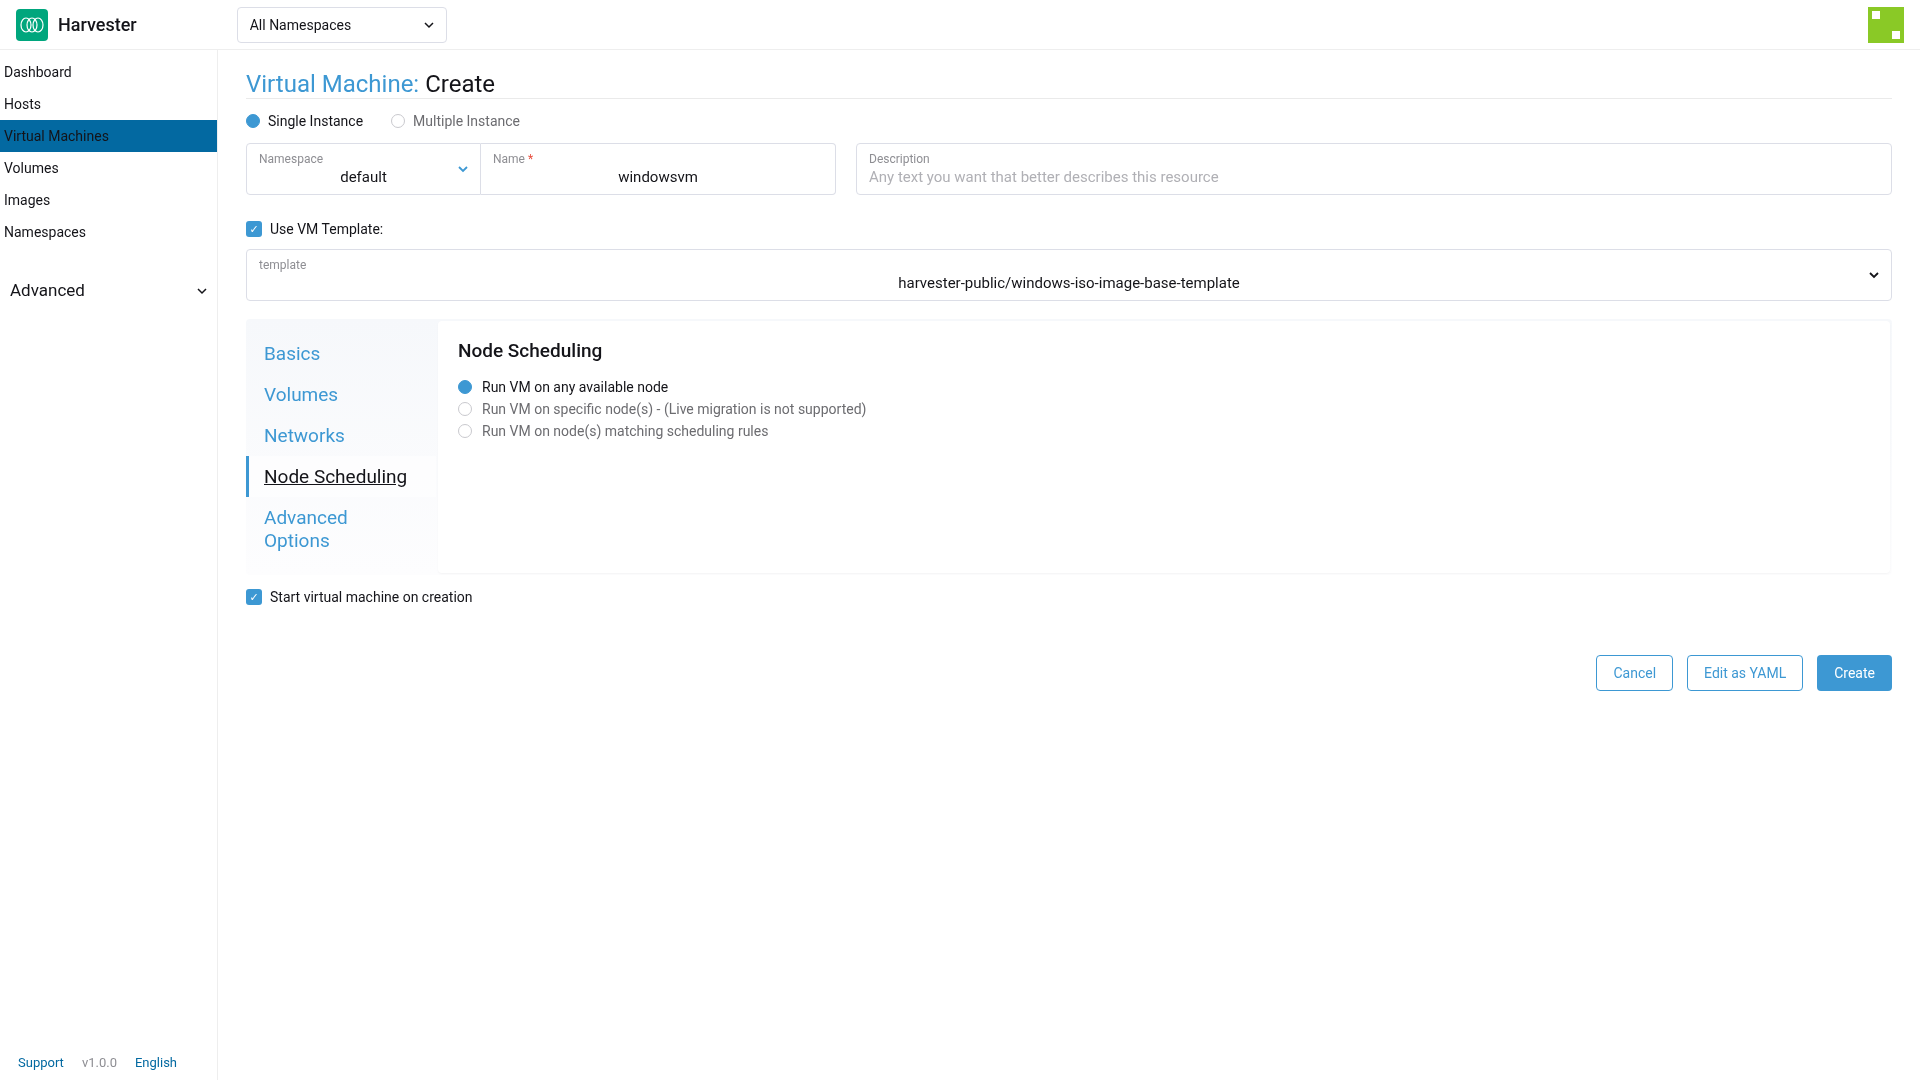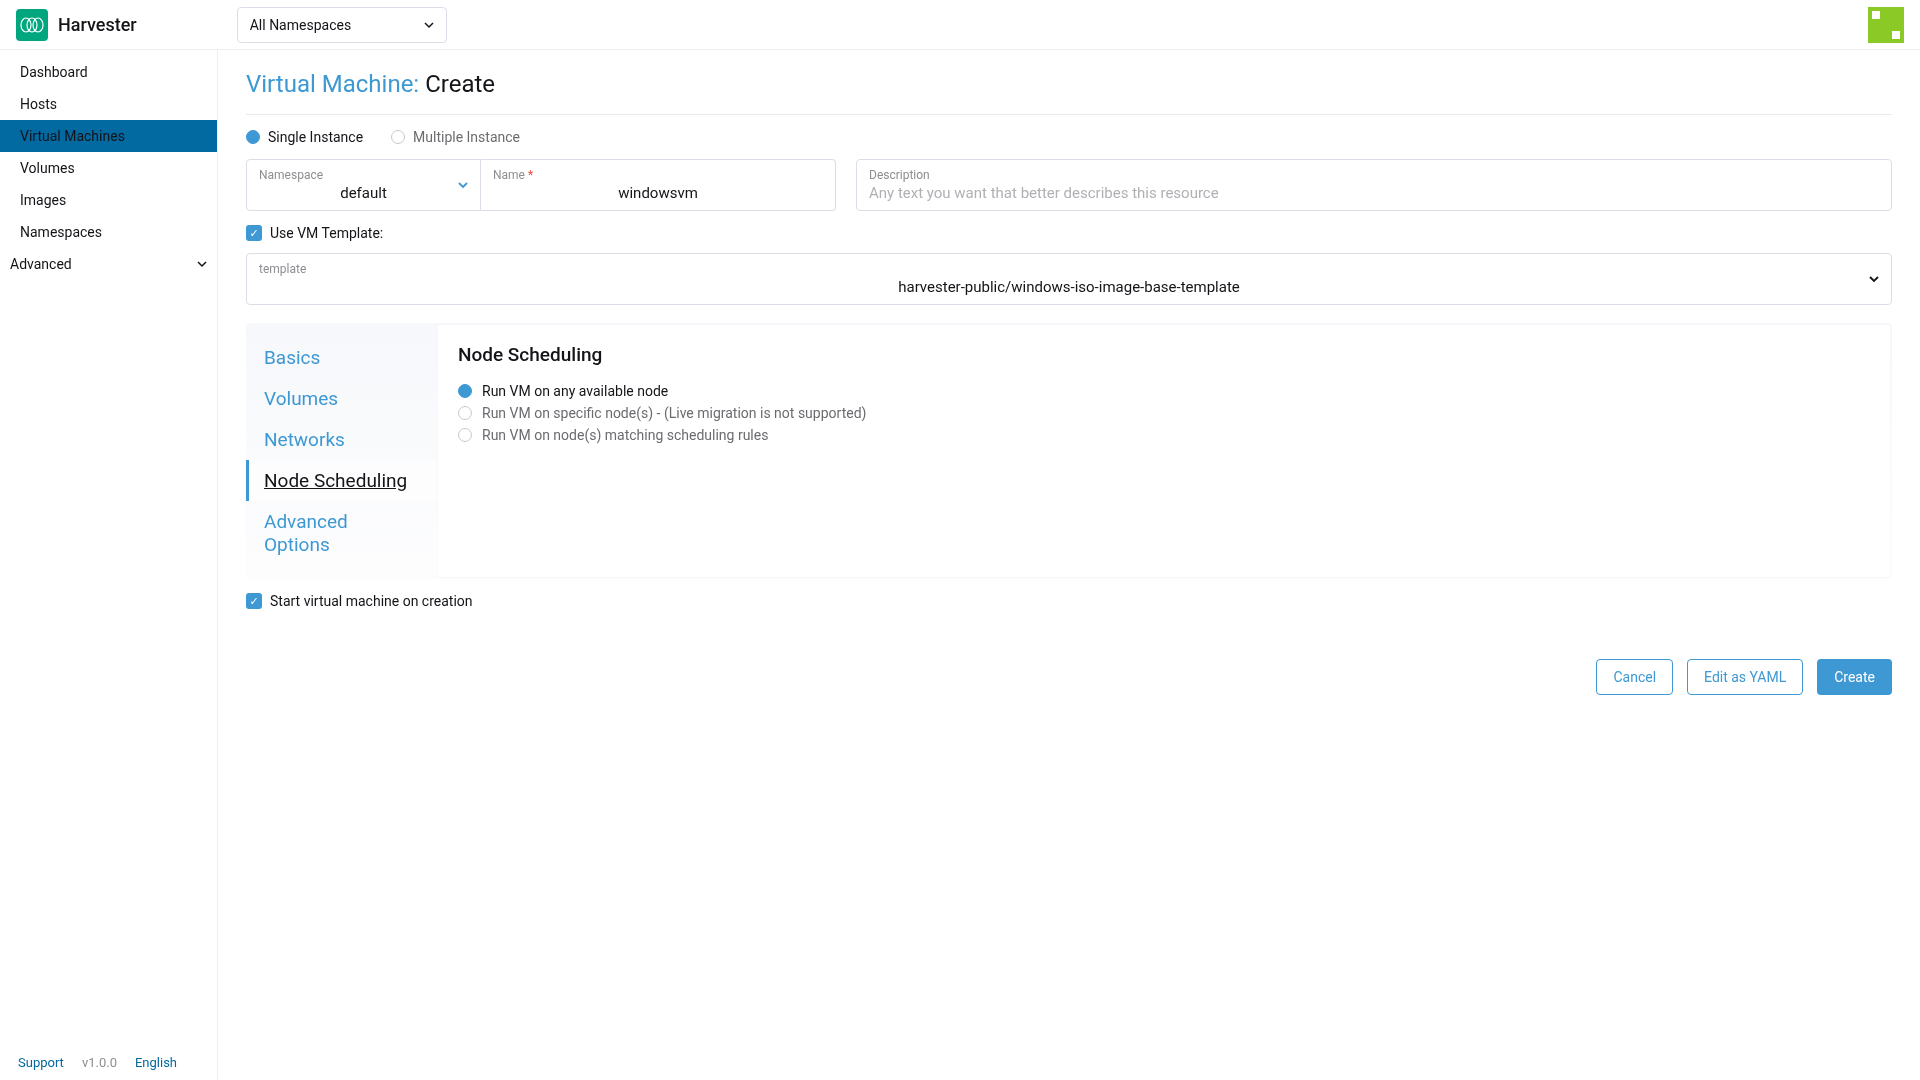--- a/index.html
+++ b/index.html
@@ -12,36 +12,36 @@
 .ns-select { display: flex; align-items: center; justify-content: space-between; width: 210px; height: 36px; border: 1px solid #dcdee7; border-radius: 4px; padding: 0 12px; color: #141419; cursor: pointer; }
 .ns-select .chev { color: #141419; }
 .header-spacer { flex: 1; }
 .avatar { width: 36px; height: 36px; background: #8ac926; position: relative; }
 .avatar::before, .avatar::after { content: ""; position: absolute; background: #fff; }
 .avatar::before { width: 8px; height: 8px; top: 4px; left: 4px; }
 .avatar::after { width: 8px; height: 8px; bottom: 4px; right: 4px; }
 .body { display: flex; flex: 1; min-height: 0; }
 .sidebar { width: 218px; border-right: 1px solid #eee; display: flex; flex-direction: column; }
 .nav { flex: 1; padding-top: 6px; }
-.nav-item { display: flex; align-items: center; justify-content: space-between; padding: 8px 20px; font-size: 14px; color: #141419; cursor: pointer; }
+.nav-item { display: flex; align-items: center; justify-content: space-between; padding: 8px 4px; font-size: 14px; color: #141419; cursor: pointer; }
 .nav-item.active { background: #0369a1; }
-.nav-group { display: flex; align-items: flex-end; justify-content: space-between; padding: 8px 10px 8px 10px; font-size: 14px; color: #141419; cursor: pointer; }
+.nav-group { display: flex; align-items: flex-end; justify-content: space-between; padding: 8px 10px 8px 10px; font-size: 17px; color: #141419; cursor: pointer; margin-top: 24px; }
 .sidebar-footer { display: flex; align-items: center; gap: 18px; padding: 10px 18px; font-size: 13px; }
 .link { color: #0369a1; cursor: pointer; }
 .muted { color: #8e8e93; }
 .main { flex: 1; padding: 20px 28px; overflow: auto; }
-.page-title { font-size: 24px; font-weight: 400; margin-bottom: 16px; }
+.page-title { font-size: 24px; font-weight: 400; margin-bottom: 0; }
 .page-title .prefix { color: #3d98d3; }
 .hr { height: 1px; background: #eaeaea; margin-bottom: 14px; }
 .radio-row { display: flex; gap: 28px; margin-bottom: 14px; }
 .radio-opt { display: flex; align-items: center; gap: 8px; cursor: pointer; color: #6c6c70; }
 .radio-opt.selected { color: #141419; }
 .radio-dot { width: 14px; height: 14px; border-radius: 50%; border: 1px solid #c9c9ce; display: inline-block; position: relative; }
 .radio-opt.selected .radio-dot { border-color: #3d98d3; background: #3d98d3; }
-.form-row { display: flex; gap: 20px; margin-bottom: 14px; }
+.form-row { display: flex; gap: 20px; margin-bottom: 26px; }
 .field { border: 1px solid #dcdee7; border-radius: 4px; padding: 8px 12px; position: relative; background: #fff; }
 .field .label { font-size: 12px; color: #8e8e93; margin-bottom: 2px; }
 .field .label .req { color: #e74c3c; }
 .field .value { font-size: 15px; color: #141419; text-align: center; }
 .field .placeholder { font-size: 15px; color: #b0b0b5; }
 .field.select .chev { position: absolute; right: 12px; top: 50%; transform: translateY(-50%); color: #141419; }
 .field.select.light .chev { color: #3d98d3; }
 .ns-name-group { display: flex; width: 590px; }
 .ns-name-group .field { border-radius: 0; }
 .ns-name-group .field:first-child { border-top-left-radius: 4px; border-bottom-left-radius: 4px; width: 235px; }

